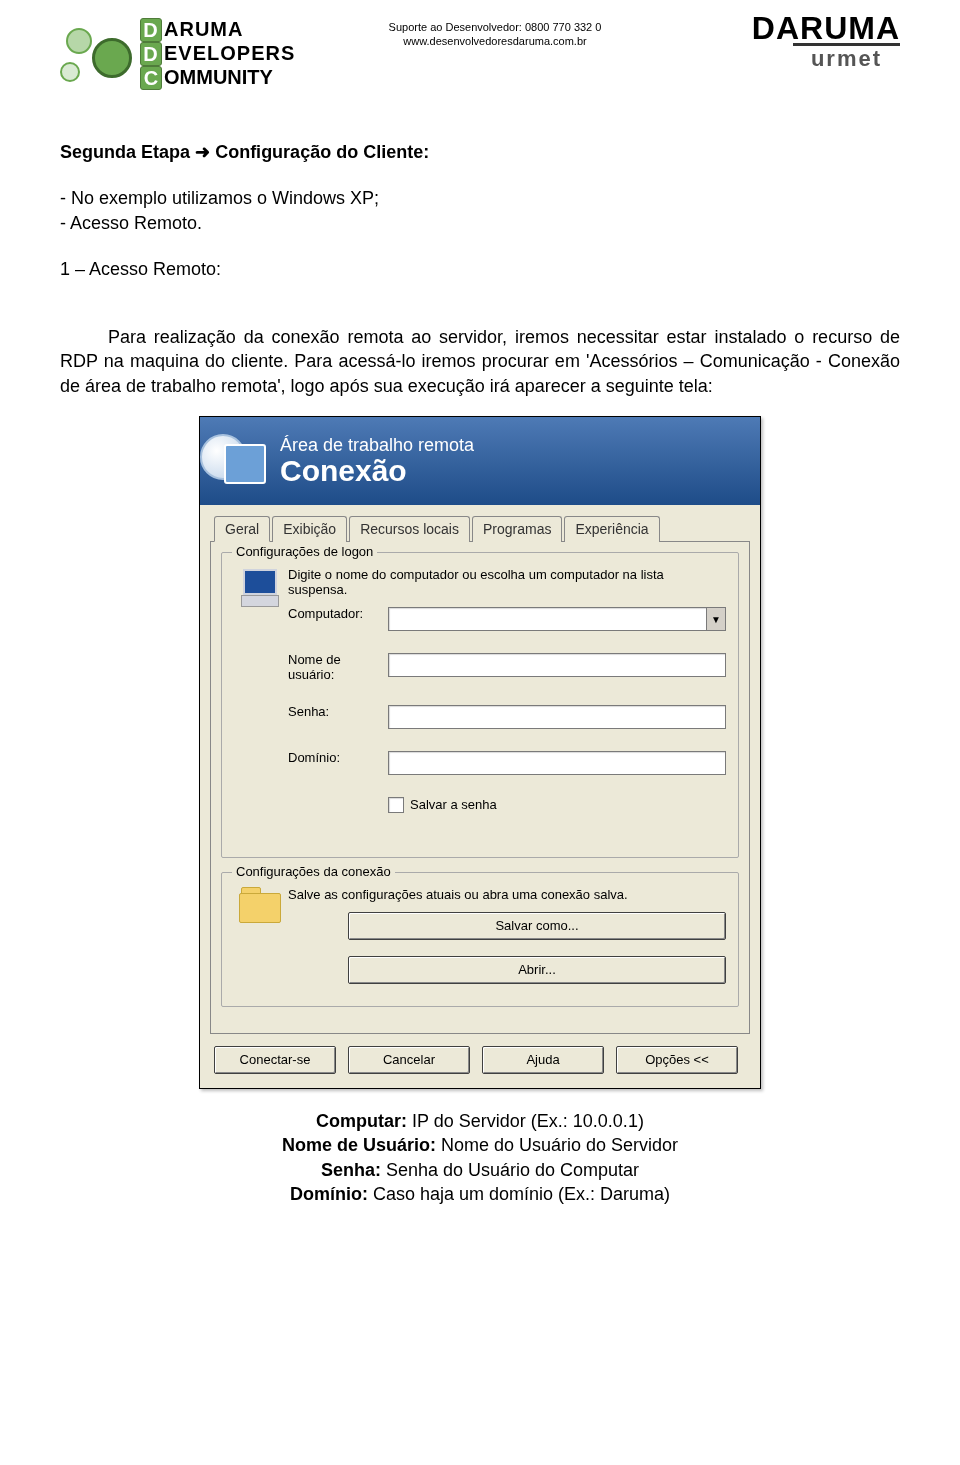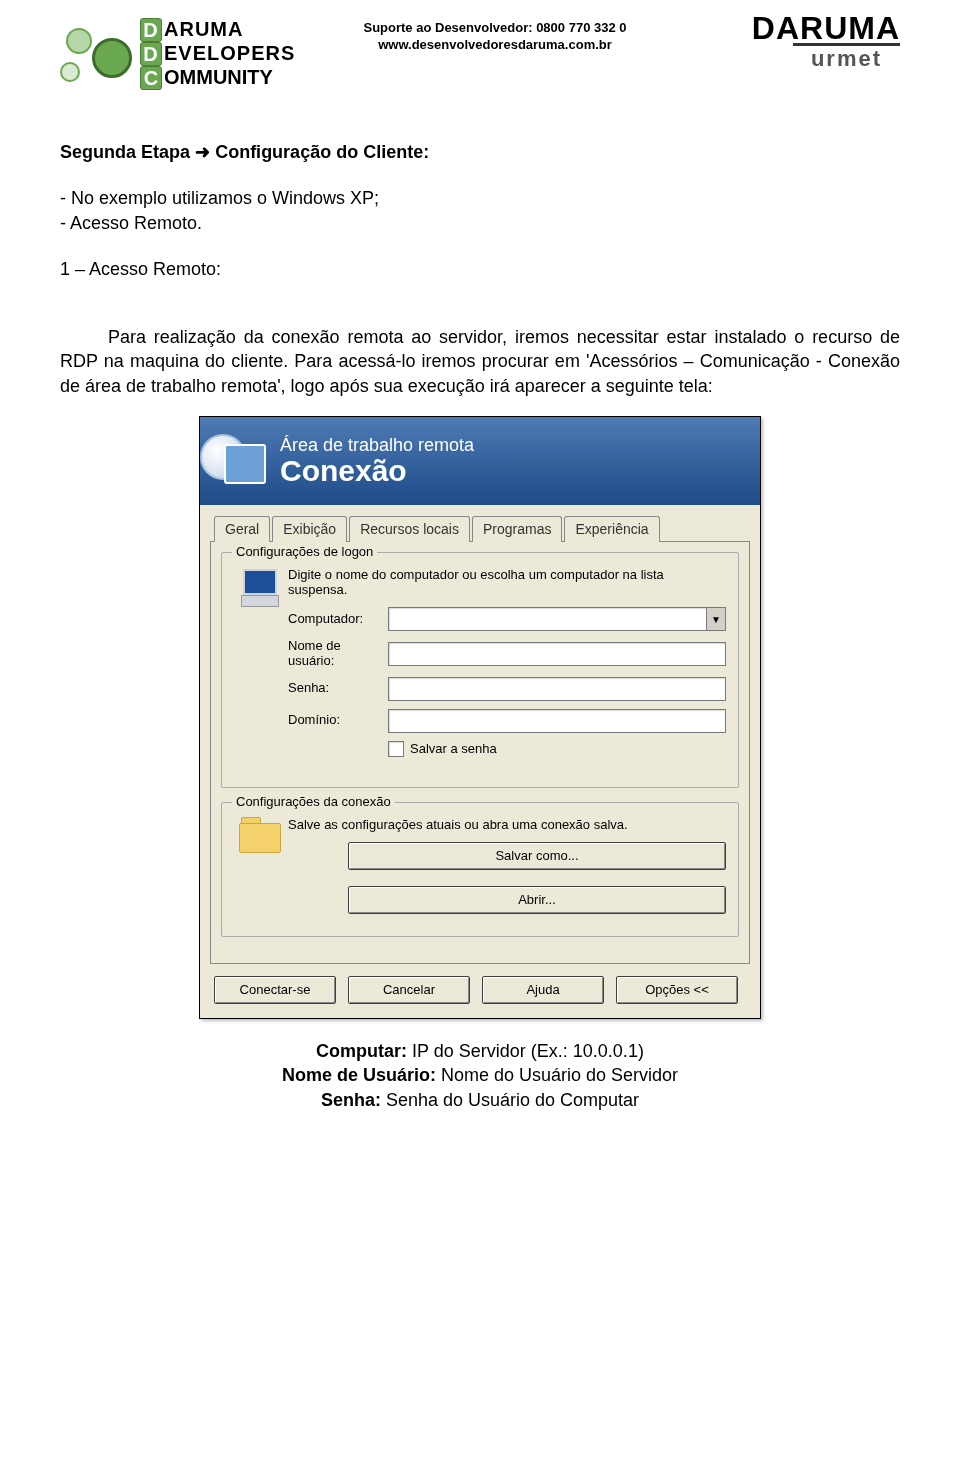--- a/index.html
+++ b/index.html
@@ -7,21 +7,21 @@
   
   .header{display:flex;align-items:flex-start;justify-content:space-between;}
   .logo-left{width:230px;height:90px;position:relative;}
   .bubbles{position:absolute;left:0;top:10px;}
   .bub{position:absolute;border-radius:50%;}
   .logo-text{position:absolute;left:80px;top:8px;}
   .logo-text .l1{font:900 20px Arial;letter-spacing:1px;display:flex;}
   .logo-text .l2{font:900 20px Arial;letter-spacing:1px;display:flex;}
   .logo-text .l3{font:900 20px Arial;letter-spacing:0px;display:flex;}
   .box-letter{display:inline-flex;align-items:center;justify-content:center;width:20px;height:22px;background:#6aa84f;color:#fff;border-radius:3px;margin-right:2px;border:1px solid #4f7c3a;}
-  .header-center{flex:1;text-align:center;font-weight:bold;font-size:13px;line-height:1.3;padding-top:10px;}
+  .header-center{flex:1;text-align:center;font-weight:normal;font-size:11px;line-height:1.3;padding-top:10px;}
   .logo-right{width:200px;text-align:right;}
   .logo-right .brand1{font:900 32px Arial;letter-spacing:1px;}
   .logo-right .brand2{font:900 22px Arial;letter-spacing:2px;color:#555;margin-top:-4px;border-top:3px solid #333;display:inline-block;padding:0 18px;}
   
   .body-text{margin-top:40px;font-size:18px;line-height:1.35;text-align:justify;}
   .body-text .strong{font-weight:bold;}
   .arrow{display:inline-block;font-weight:bold;}
   .section-gap{height:22px;}
   
   .dialog-wrap{display:flex;justify-content:center;margin-top:18px;}
@@ -44,21 +44,21 @@
   .row{display:flex;align-items:flex-start;margin-bottom:10px;}
   .icon-cell{width:54px;display:flex;justify-content:center;}
   .pc-icon{width:40px;height:40px;position:relative;}
   .pc-mon{width:30px;height:22px;background:#1d4e9a;border:2px solid #cfd3dd;position:absolute;left:2px;top:2px;}
   .pc-base{width:36px;height:10px;background:#d4d6de;border:1px solid #999;position:absolute;left:0;top:28px;}
   .folder-icon{width:44px;height:36px;position:relative;}
   .folder-back{width:40px;height:28px;background:#f4d16a;border:1px solid #caa93a;border-radius:2px;position:absolute;left:0;top:6px;}
   .folder-tab{width:18px;height:8px;background:#f4d16a;border:1px solid #caa93a;border-radius:2px 2px 0 0;position:absolute;left:2px;top:0;}
   .field-col{flex:1;}
   .instr{font-size:13px;margin-bottom:10px;}
-  .formrow{display:flex;align-items:center;margin-bottom:8px;}
+  .formrow{display:flex;align-items:flex-start;margin-bottom:22px;}
   .lbl{width:100px;font-size:13px;line-height:1.15;}
   .txt{flex:1;height:22px;background:#fff;border:1px solid #7a7a7a;box-shadow:inset 1px 1px 1px rgba(0,0,0,0.15);}
   .combo{display:flex;align-items:stretch;flex:1;}
   .combo .txt{border-right:none;}
   .combo .dd{width:18px;background:#d4d0c8;border:1px solid #7a7a7a;display:flex;align-items:center;justify-content:center;font-size:10px;}
   .chk{width:14px;height:14px;border:1px solid #7a7a7a;background:#fff;display:inline-block;margin-right:6px;vertical-align:middle;box-shadow:inset 1px 1px 1px rgba(0,0,0,0.15);}
   .btnrow{display:flex;justify-content:flex-end;gap:16px;margin-top:6px;}
   .btnrow.centered{justify-content:center;}
   .btn{min-width:100px;height:26px;background:#ece9d8;border:1px solid #404040;border-radius:2px;display:inline-flex;align-items:center;justify-content:center;font-size:13px;padding:0 10px;box-shadow:1px 1px 0 #fff inset,-1px -1px 0 #888 inset;}
   .dlg-footer{padding:4px 14px 14px 14px;display:flex;gap:12px;justify-content:flex-start;}
@@ -203,15 +203,16 @@
         <div class="btn">Ajuda</div>
         <div class="btn">Opções &lt;&lt;</div>
       </div>
     </div>
   </div>
 
   <div class="bottom-info">
     <div><span class="lblb">Computar:</span><span> IP do Servidor (Ex.: 10.0.0.1)</span></div>
     <div><span class="lblb">Nome de Usuário:</span><span> Nome do Usuário do Servidor</span></div>
     <div><span class="lblb">Senha:</span><span> Senha do Usuário do Computar</span></div>
+    <div><span class="lblb">Domínio:</span><span> Caso haja um domínio (Ex.: Daruma)</span></div>
   </div>
 
 </div>
 
 </body></html>

